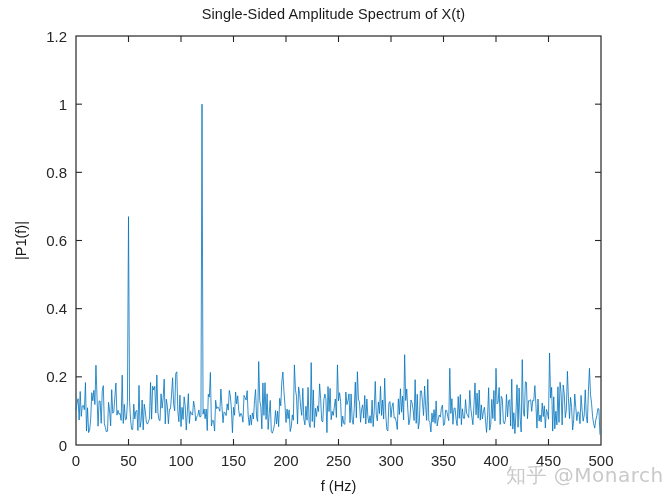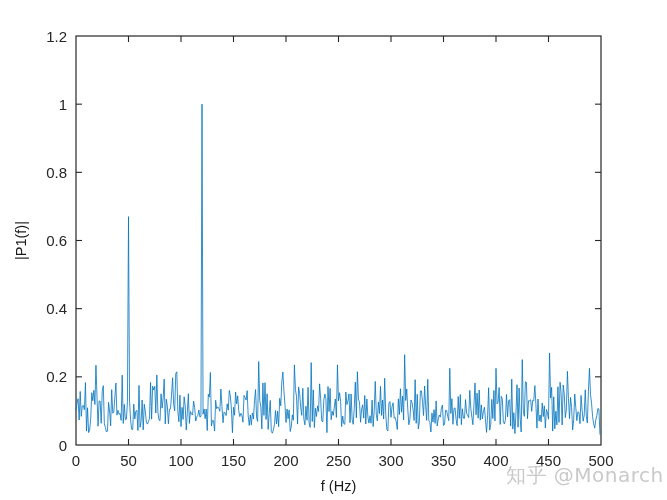--- a/index.html
+++ b/index.html
@@ -54,20 +54,21 @@
     font-family:"DejaVu Sans","Liberation Sans",sans-serif;
     pointer-events:none;
     user-select:none;
   }
 </style>
 </head>
 <body>
 
 <div id="figure">
 
+  <div id="plot-title">Single-Sided Amplitude Spectrum of X(t)</div>
 
   <svg id="axes-svg" viewBox="0 0 667 500" preserveAspectRatio="none">
     <g>
       <rect id="axes-box" x="76" y="36" width="525" height="409" fill="#ffffff" stroke="#262626" stroke-width="1.2"></rect>
     </g>
     <g id="xtick-marks">
         <line x1="128.5" y1="445" x2="128.5" y2="439" stroke="#262626" stroke-width="1.1"></line>
         <line x1="128.5" y1="36" x2="128.5" y2="42" stroke="#262626" stroke-width="1.1"></line>
         <line x1="181" y1="445" x2="181" y2="439" stroke="#262626" stroke-width="1.1"></line>
         <line x1="181" y1="36" x2="181" y2="42" stroke="#262626" stroke-width="1.1"></line>

